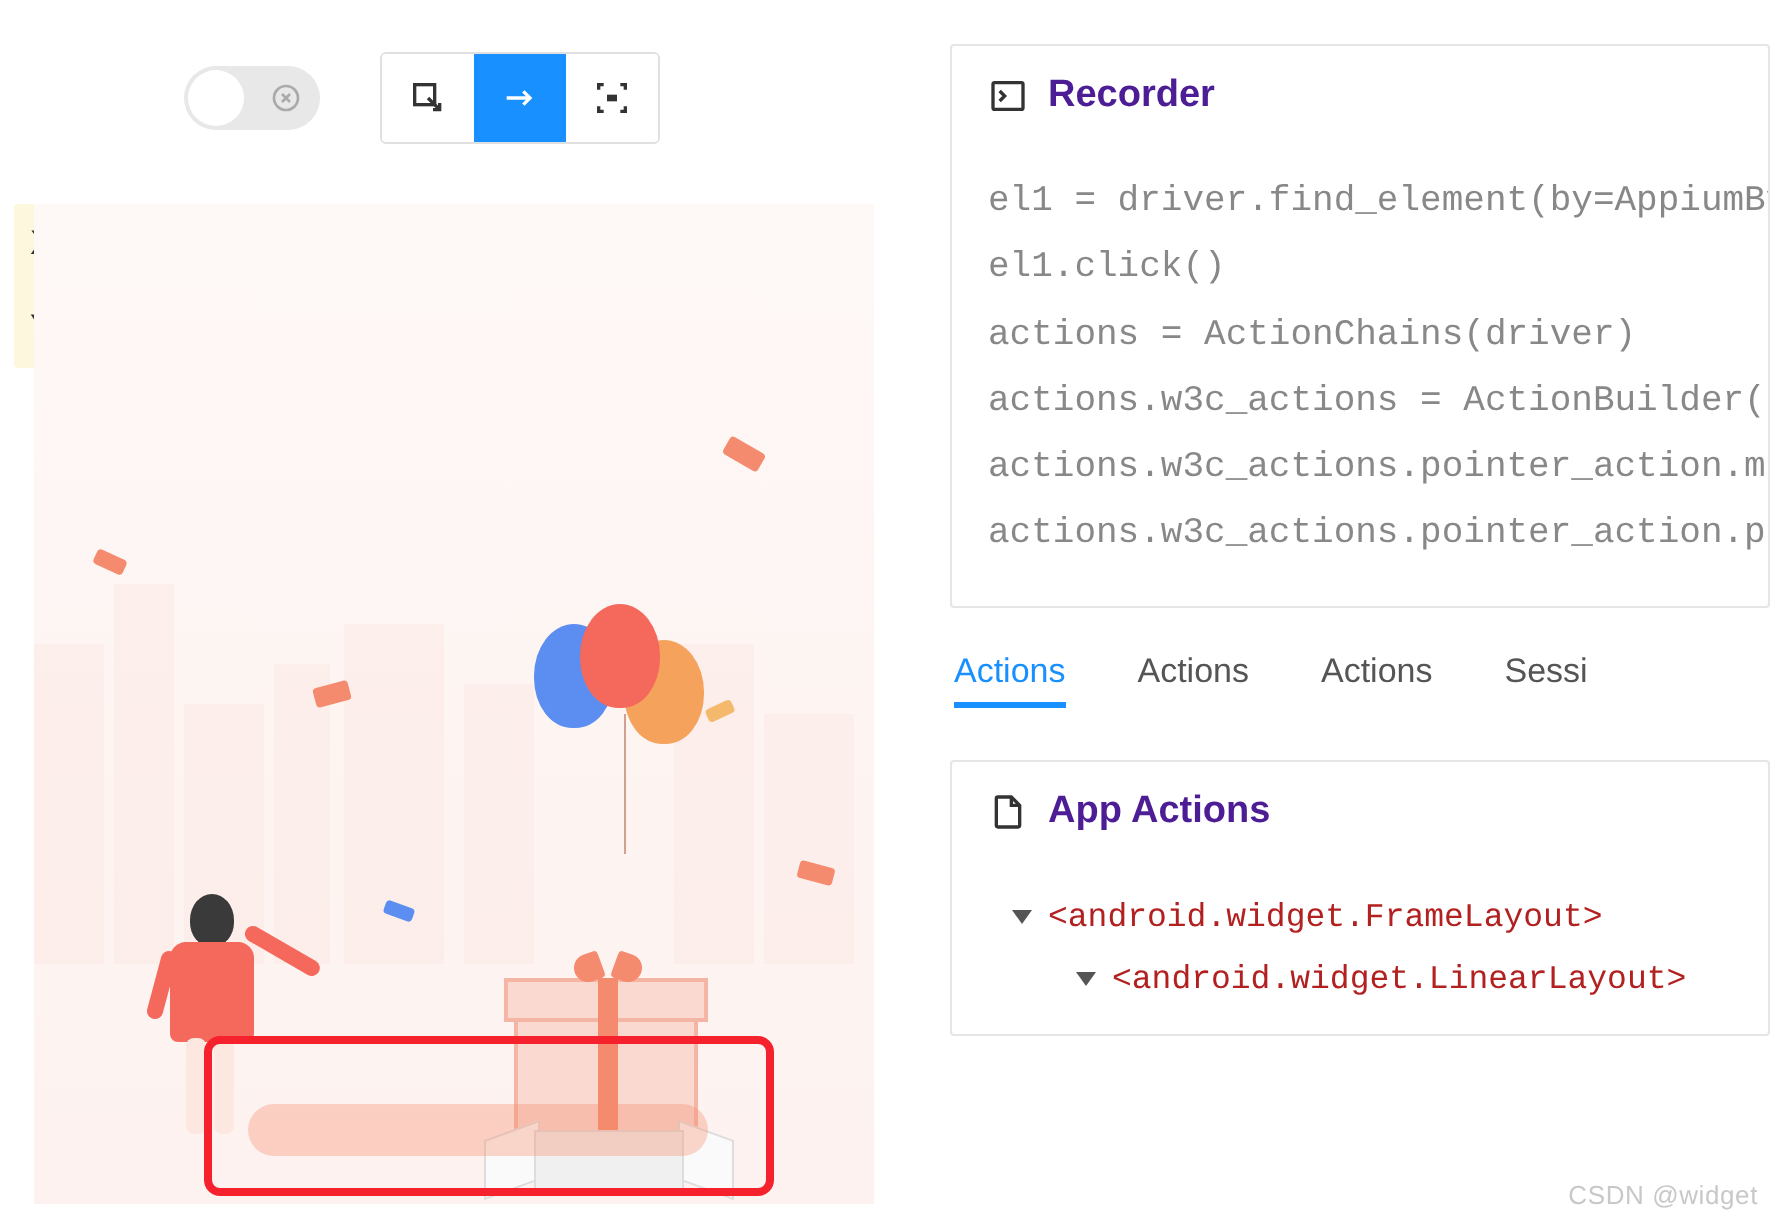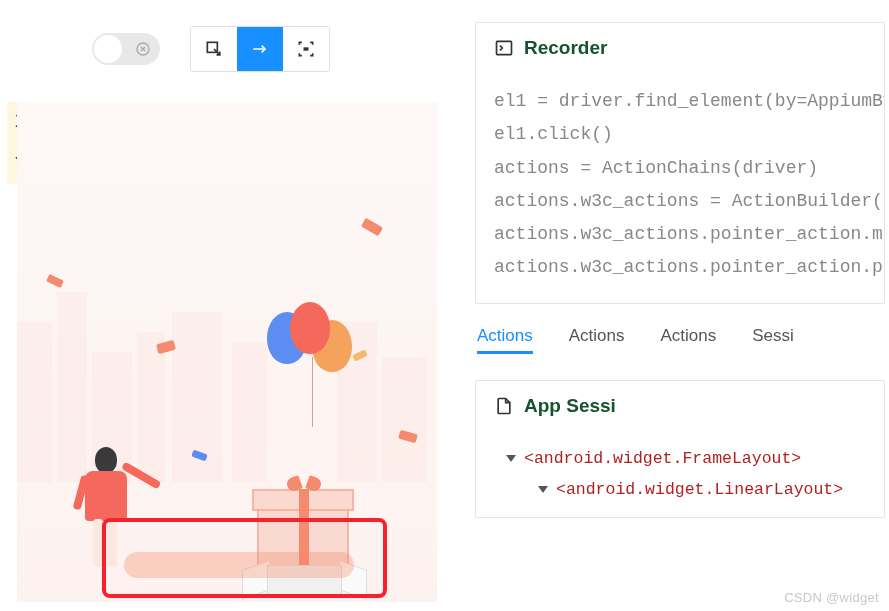--- a/index.html
+++ b/index.html
@@ -73,21 +73,21 @@
     .ob-flap-l { position: absolute; left: -5px; bottom: 15px; width: 28px; height: 30px; background: #fafafa; border: 1px solid #ddd; transform: skewY(-20deg); }
     .ob-flap-r { position: absolute; right: -5px; bottom: 15px; width: 28px; height: 30px; background: #fafafa; border: 1px solid #ddd; transform: skewY(20deg); }
     
     .red-highlight { position: absolute; left: 85px; top: 416px; width: 285px; height: 80px; border: 4px solid #f5222d; border-radius: 8px; z-index: 10; }
     .red-inner-bar { position: absolute; left: 18px; top: 30px; width: 230px; height: 26px; background: rgba(245,139,110,0.35); border-radius: 13px; }
     
     .right-panel { position: absolute; left: 475px; top: 22px; width: 410px; height: 585px; }
     
     .section { border: 1px solid #e5e5e5; border-radius: 2px; margin-bottom: 22px; }
     .section-header { display: flex; align-items: center; gap: 10px; padding: 14px 18px; }
-    .section-title { font-size: 19px; font-weight: 600; color: #14532d; }
+    .section-title { font-size: 19px; font-weight: 600; color: #4c1d95; }
     .section-icon { width: 20px; height: 20px; display: flex; align-items: center; justify-content: center; }
     
     .code-block { padding: 12px 18px 18px; font-family: Liberation Mono, monospace; font-size: 18px; color: #888; line-height: 1.85; white-space: pre; overflow: hidden; }
     
     .tabs { display: flex; gap: 36px; padding: 0 2px 8px; margin-bottom: 20px; }
     .tab { font-size: 17px; color: #555; cursor: pointer; padding-bottom: 6px; position: relative; }
     .tab.active { color: #1890ff; }
     .tab.active::after { content: ''; position: absolute; left: 0; right: 0; bottom: -2px; height: 2.5px; background: #1890ff; }
     
     .tree { padding: 12px 0; }
@@ -217,21 +217,21 @@
   </div>
 
   <div class="section">
     <div class="section-header">
       <div class="section-icon">
         <svg viewBox="0 0 24 24" fill="none" stroke="#333" stroke-width="2">
             <path d="M14 3 H6 a1 1 0 0 0 -1 1 v16 a1 1 0 0 0 1 1 h12 a1 1 0 0 0 1 -1 V8 z"></path>
             <polyline points="14,3 14,8 19,8"></polyline>
           </svg>
       </div>
-      <div class="section-title">App Sessi</div>
+      <div class="section-title">App Actions</div>
     </div>
     <div class="tree">
       <div class="tree-row tree-indent-1">
         <div class="tree-caret"></div>
         <span class="tree-tag">&lt;android.widget.FrameLayout&gt;</span>
       </div>
       <div class="tree-row tree-indent-2">
         <div class="tree-caret"></div>
         <span class="tree-tag">&lt;android.widget.LinearLayout&gt;</span>
       </div>

